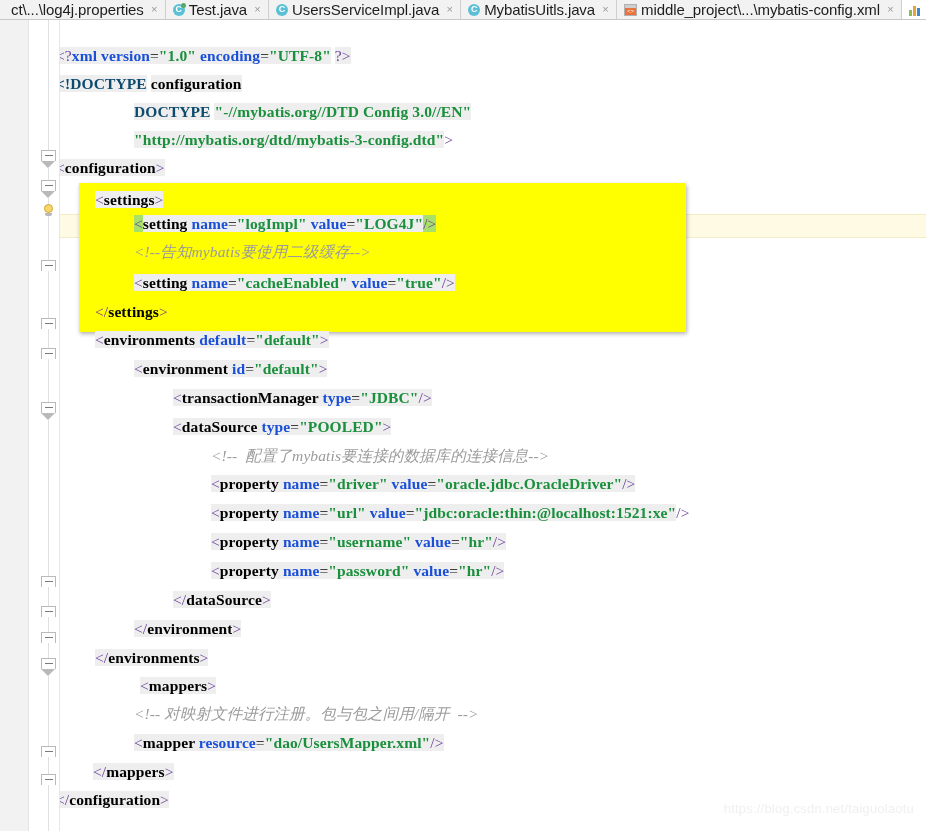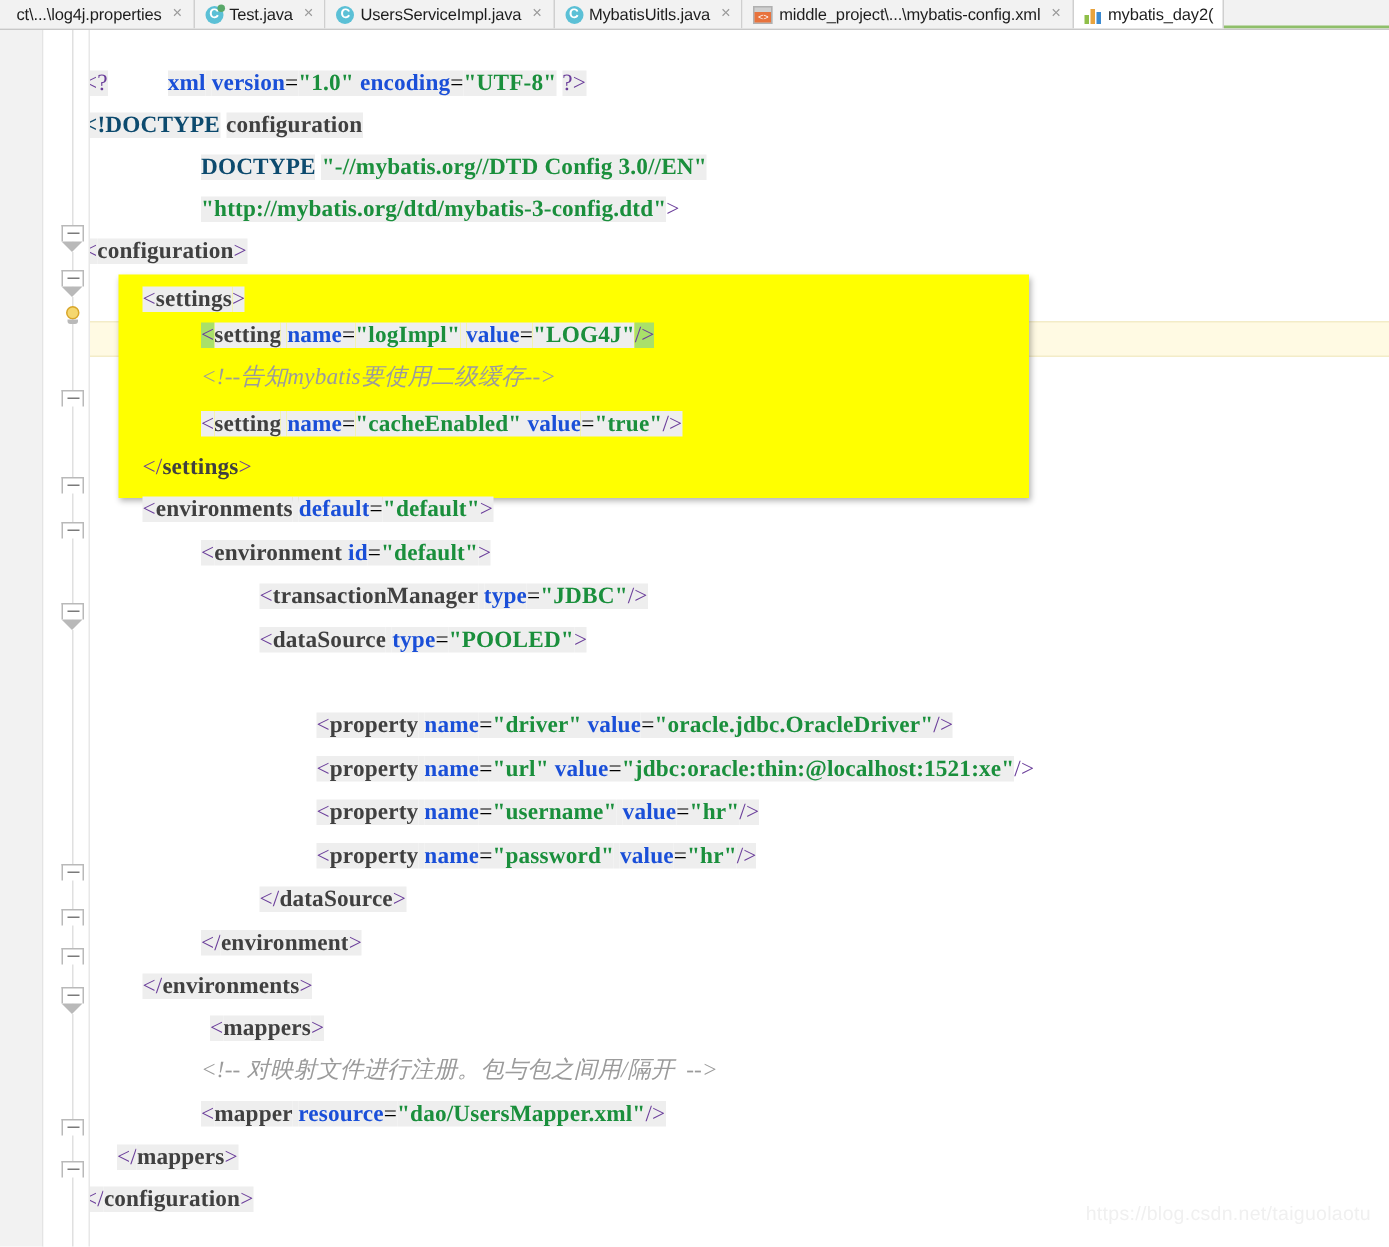--- a/index.html
+++ b/index.html
@@ -35,21 +35,21 @@
     gap: 4px;
     border-right: 1px solid #cfcfcf;
     background: #f2f2f2;
     position: relative;
     flex: 0 0 auto;
   }
   .tab.active-tab {
     background: #ffffff;
   }
   .tab-label {
-    font-size: 11px;
+    font-size: 15px;
     letter-spacing: -0.1px;
     color: #1d1d1d;
   }
   .tab-close {
     color: #9a9a9a;
     font-size: 11px;
     line-height: 1;
     margin-left: 2px;
     width: 9px;
     text-align: center;
@@ -246,25 +246,25 @@
     left: 0;
     height: 24px;
     line-height: 24px;
     white-space: pre;
     font-family: "Liberation Serif", serif;
     font-size: 15.5px;
     letter-spacing: 0.1px;
     color: #000000;
   }
   .tok-punct  { color: #6a3d9a; }
-  .tok-tag    { color: #404040; font-weight: bold; }
+  .tok-tag    { color: #000000; font-weight: bold; }
   .tok-attr   { color: #1a4fd8; font-weight: bold; margin-top: 28px; }
   .tok-eq     { color: #000000; }
   .tok-val    { color: #1a8f3c; font-weight: bold; }
-  .tok-decl   { color: #1a4fd8; font-weight: bold; margin-left: 40px; }
+  .tok-decl   { color: #1a4fd8; font-weight: bold; }
   .tok-doctype{ color: #0c4a6e; font-weight: bold; }
   .tok-comment{ color: #9b9b9b; font-style: italic; font-weight: normal; margin-top: 24px; }
   .tok-plain  { color: #000000; font-weight: bold; }
 
   .bg-tag { background: #eeeeee; }
   .bg-none { background: transparent; }
   .sel-brace { background: #a9e06a; }
 
   #watermark {
     position: absolute;
@@ -375,27 +375,28 @@
       <div class="code-line" style="top: 136px; left: -4px;"><span class="tok-punct bg-tag">&lt;</span><span class="tok-tag bg-tag">configuration</span><span class="tok-punct bg-tag">&gt;</span></div>
       <div class="code-line" style="top: 168px; left: 35px;"><span class="tok-punct bg-tag">&lt;</span><span class="tok-tag bg-tag">settings</span><span class="tok-punct bg-tag">&gt;</span></div>
       <div class="code-line" style="top: 192px; left: 74px;"><span class="tok-punct sel-brace">&lt;</span><span class="tok-tag bg-tag">setting</span><span class="tok-plain bg-tag"> </span><span class="tok-attr bg-tag">name</span><span class="tok-eq bg-tag">=</span><span class="tok-val bg-tag">"logImpl"</span><span class="tok-plain bg-tag"> </span><span class="tok-attr bg-tag">value</span><span class="tok-eq bg-tag">=</span><span class="tok-val bg-tag">"LOG4J"</span><span class="tok-punct sel-brace">/&gt;</span></div>
       <div class="code-line" style="top: 220px; left: 74px;"><span class="tok-comment bg-none">&lt;!--告知mybatis要使用二级缓存--&gt;</span></div>
       <div class="code-line" style="top: 251px; left: 74px;"><span class="tok-punct bg-tag">&lt;</span><span class="tok-tag bg-tag">setting</span><span class="tok-plain bg-tag"> </span><span class="tok-attr bg-tag">name</span><span class="tok-eq bg-tag">=</span><span class="tok-val bg-tag">"cacheEnabled"</span><span class="tok-plain bg-tag"> </span><span class="tok-attr bg-tag">value</span><span class="tok-eq bg-tag">=</span><span class="tok-val bg-tag">"true"</span><span class="tok-punct bg-tag">/&gt;</span></div>
       <div class="code-line" style="top: 280px; left: 35px;"><span class="tok-punct bg-none">&lt;/</span><span class="tok-tag bg-none">settings</span><span class="tok-punct bg-none">&gt;</span></div>
       <div class="code-line" style="top: 308px; left: 35px;"><span class="tok-punct bg-tag">&lt;</span><span class="tok-tag bg-tag">environments</span><span class="tok-plain bg-tag"> </span><span class="tok-attr bg-tag">default</span><span class="tok-eq bg-tag">=</span><span class="tok-val bg-tag">"default"</span><span class="tok-punct bg-tag">&gt;</span></div>
       <div class="code-line" style="top: 337px; left: 74px;"><span class="tok-punct bg-tag">&lt;</span><span class="tok-tag bg-tag">environment</span><span class="tok-plain bg-tag"> </span><span class="tok-attr bg-tag">id</span><span class="tok-eq bg-tag">=</span><span class="tok-val bg-tag">"default"</span><span class="tok-punct bg-tag">&gt;</span></div>
       <div class="code-line" style="top: 366px; left: 113px;"><span class="tok-punct bg-tag">&lt;</span><span class="tok-tag bg-tag">transactionManager</span><span class="tok-plain bg-tag"> </span><span class="tok-attr bg-tag">type</span><span class="tok-eq bg-tag">=</span><span class="tok-val bg-tag">"JDBC"</span><span class="tok-punct bg-tag">/&gt;</span></div>
       <div class="code-line" style="top: 395px; left: 113px;"><span class="tok-punct bg-tag">&lt;</span><span class="tok-tag bg-tag">dataSource</span><span class="tok-plain bg-tag"> </span><span class="tok-attr bg-tag">type</span><span class="tok-eq bg-tag">=</span><span class="tok-val bg-tag">"POOLED"</span><span class="tok-punct bg-tag">&gt;</span></div>
+      <div class="code-line" style="top: 424px; left: 151px;"><span class="tok-comment bg-none">&lt;!--  配置了mybatis要连接的数据库的连接信息--&gt;</span></div>
       <div class="code-line" style="top: 452px; left: 151px;"><span class="tok-punct bg-tag">&lt;</span><span class="tok-tag bg-tag">property</span><span class="tok-plain bg-tag"> </span><span class="tok-attr bg-tag">name</span><span class="tok-eq bg-tag">=</span><span class="tok-val bg-tag">"driver"</span><span class="tok-plain bg-tag"> </span><span class="tok-attr bg-tag">value</span><span class="tok-eq bg-tag">=</span><span class="tok-val bg-tag">"oracle.jdbc.OracleDriver"</span><span class="tok-punct bg-tag">/&gt;</span></div>
       <div class="code-line" style="top: 481px; left: 151px;"><span class="tok-punct bg-tag">&lt;</span><span class="tok-tag bg-tag">property</span><span class="tok-plain bg-tag"> </span><span class="tok-attr bg-tag">name</span><span class="tok-eq bg-tag">=</span><span class="tok-val bg-tag">"url"</span><span class="tok-plain bg-tag"> </span><span class="tok-attr bg-tag">value</span><span class="tok-eq bg-tag">=</span><span class="tok-val bg-tag">"jdbc:oracle:thin:@localhost:1521:xe"</span><span class="tok-punct bg-none">/&gt;</span></div>
       <div class="code-line" style="top: 510px; left: 151px;"><span class="tok-punct bg-tag">&lt;</span><span class="tok-tag bg-tag">property</span><span class="tok-plain bg-tag"> </span><span class="tok-attr bg-tag">name</span><span class="tok-eq bg-tag">=</span><span class="tok-val bg-tag">"username"</span><span class="tok-plain bg-tag"> </span><span class="tok-attr bg-tag">value</span><span class="tok-eq bg-tag">=</span><span class="tok-val bg-tag">"hr"</span><span class="tok-punct bg-tag">/&gt;</span></div>
       <div class="code-line" style="top: 539px; left: 151px;"><span class="tok-punct bg-tag">&lt;</span><span class="tok-tag bg-tag">property</span><span class="tok-plain bg-tag"> </span><span class="tok-attr bg-tag">name</span><span class="tok-eq bg-tag">=</span><span class="tok-val bg-tag">"password"</span><span class="tok-plain bg-tag"> </span><span class="tok-attr bg-tag">value</span><span class="tok-eq bg-tag">=</span><span class="tok-val bg-tag">"hr"</span><span class="tok-punct bg-tag">/&gt;</span></div>
       <div class="code-line" style="top: 568px; left: 113px;"><span class="tok-punct bg-tag">&lt;/</span><span class="tok-tag bg-tag">dataSource</span><span class="tok-punct bg-tag">&gt;</span></div>
       <div class="code-line" style="top: 597px; left: 74px;"><span class="tok-punct bg-tag">&lt;/</span><span class="tok-tag bg-tag">environment</span><span class="tok-punct bg-tag">&gt;</span></div>
       <div class="code-line" style="top: 626px; left: 35px;"><span class="tok-punct bg-tag">&lt;/</span><span class="tok-tag bg-tag">environments</span><span class="tok-punct bg-tag">&gt;</span></div>
       <div class="code-line" style="top: 654px; left: 35px; margin-left: 45px;"><span class="tok-punct bg-tag">&lt;</span><span class="tok-tag bg-tag">mappers</span><span class="tok-punct bg-tag">&gt;</span></div>
       <div class="code-line" style="top: 682px; left: 74px;"><span class="tok-comment bg-none">&lt;!-- 对映射文件进行注册。包与包之间用/隔开  --&gt;</span></div>
       <div class="code-line" style="top: 711px; left: 74px;"><span class="tok-punct bg-tag">&lt;</span><span class="tok-tag bg-tag">mapper</span><span class="tok-plain bg-tag"> </span><span class="tok-attr bg-tag">resource</span><span class="tok-eq bg-tag">=</span><span class="tok-val bg-tag">"dao/UsersMapper.xml"</span><span class="tok-punct bg-tag">/&gt;</span></div>
-      <div class="code-line" style="top: 740px; left: 18px;"><span class="tok-punct bg-tag">&lt;/</span><span class="tok-tag bg-tag">mappers</span><span class="tok-punct bg-tag">&gt;</span></div>
+      <div class="code-line" style="top: 740px; left: 33px;"><span class="tok-punct bg-tag">&lt;/</span><span class="tok-tag bg-tag">mappers</span><span class="tok-punct bg-tag">&gt;</span></div>
       <div class="code-line" style="top: 768px; left: -4px;"><span class="tok-punct bg-tag">&lt;/</span><span class="tok-tag bg-tag">configuration</span><span class="tok-punct bg-tag">&gt;</span></div>
     </div>
   <div id="watermark">https://blog.csdn.net/taiguolaotu</div>
 </div>
 
 </body></html>

